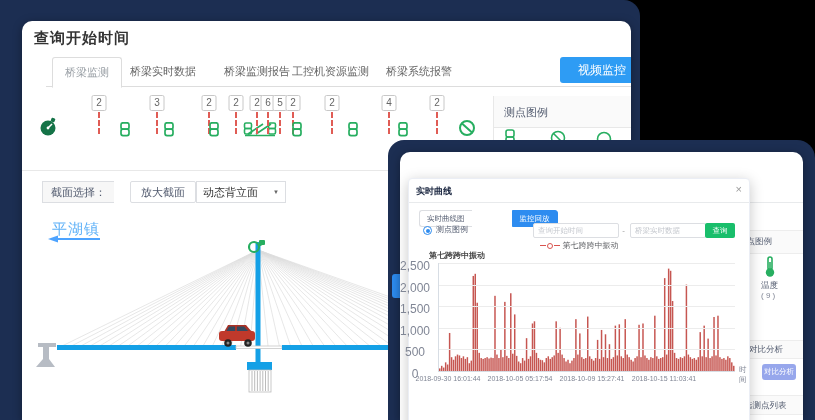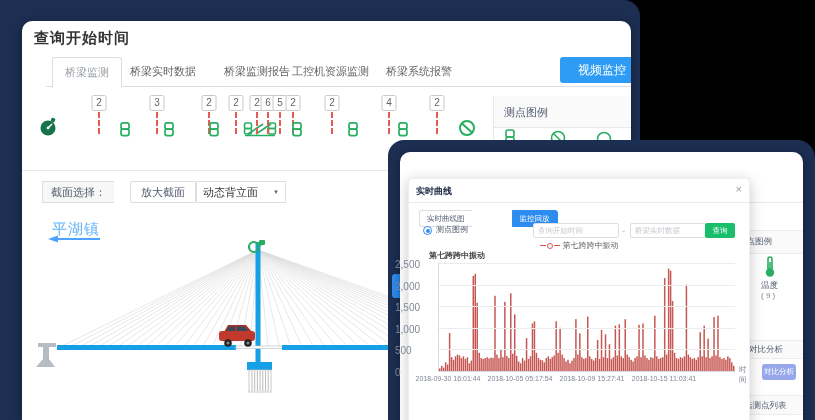--- a/index.html
+++ b/index.html
@@ -85,21 +85,21 @@
              color:#fff;font-size:7.5px;text-align:center;line-height:15px;border-radius:2px;cursor:pointer;}
   #chart-legend{position:absolute;left:0;top:61px;width:100%;text-align:center;font-size:8px;color:#606266;}
   #chart-legend .lg-line{display:inline-block;width:6px;height:0;border-top:1.5px solid #d9544f;vertical-align:middle;}
   #chart-legend .lg-circle{display:inline-block;width:4px;height:4px;border:1.2px solid #d9544f;
         border-radius:50%;vertical-align:middle;margin:0 1px;}
   #chart-legend .lg-text{vertical-align:middle;margin-left:3px;}
   #chart-title{position:absolute;left:20px;top:71px;font-size:8px;font-weight:bold;color:#464646;}
   #plot{position:absolute;left:29px;top:84px;width:296px;height:108px;border-left:1px solid #d7dde4;
         border-bottom:1px solid #d7dde4;}
   .gridline{position:absolute;left:0;width:296px;border-top:1px solid #ececec;}
-  .ytick{position:absolute;right:262px;width:40px;text-align:left;font-size:10px;color:#808695;}
+  .ytick{position:absolute;right:262px;width:40px;text-align:center;font-size:12px;color:#808695;}
   .xtick{position:absolute;top:196px;transform:translateX(-50%);font-size:7px;color:#808695;white-space:nowrap;}
   #xaxis-name{position:absolute;left:330px;top:186px;font-size:7.5px;color:#808695;}
 </style>
 </head>
 <body>
 
 <div id="screen">
 
   <div class="abs" id="navy-main"></div>
 

